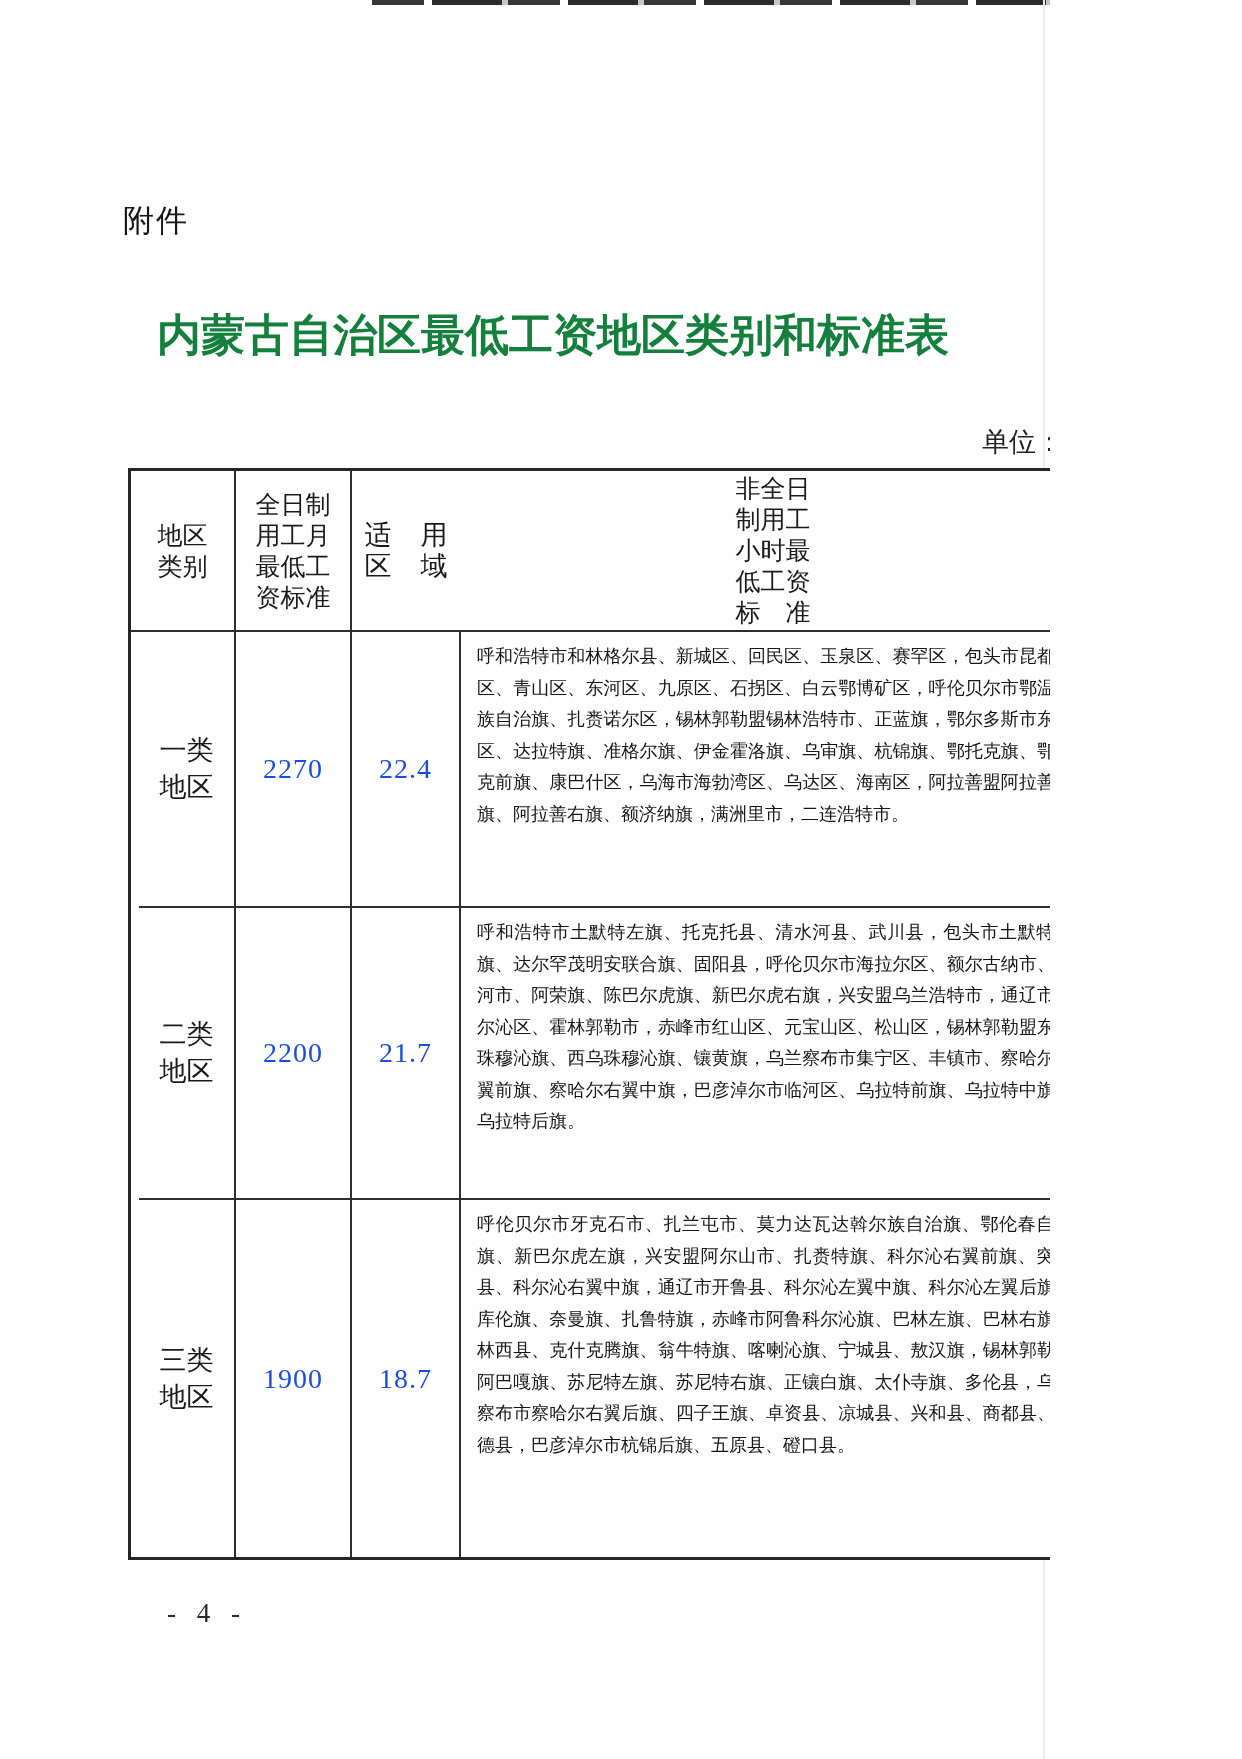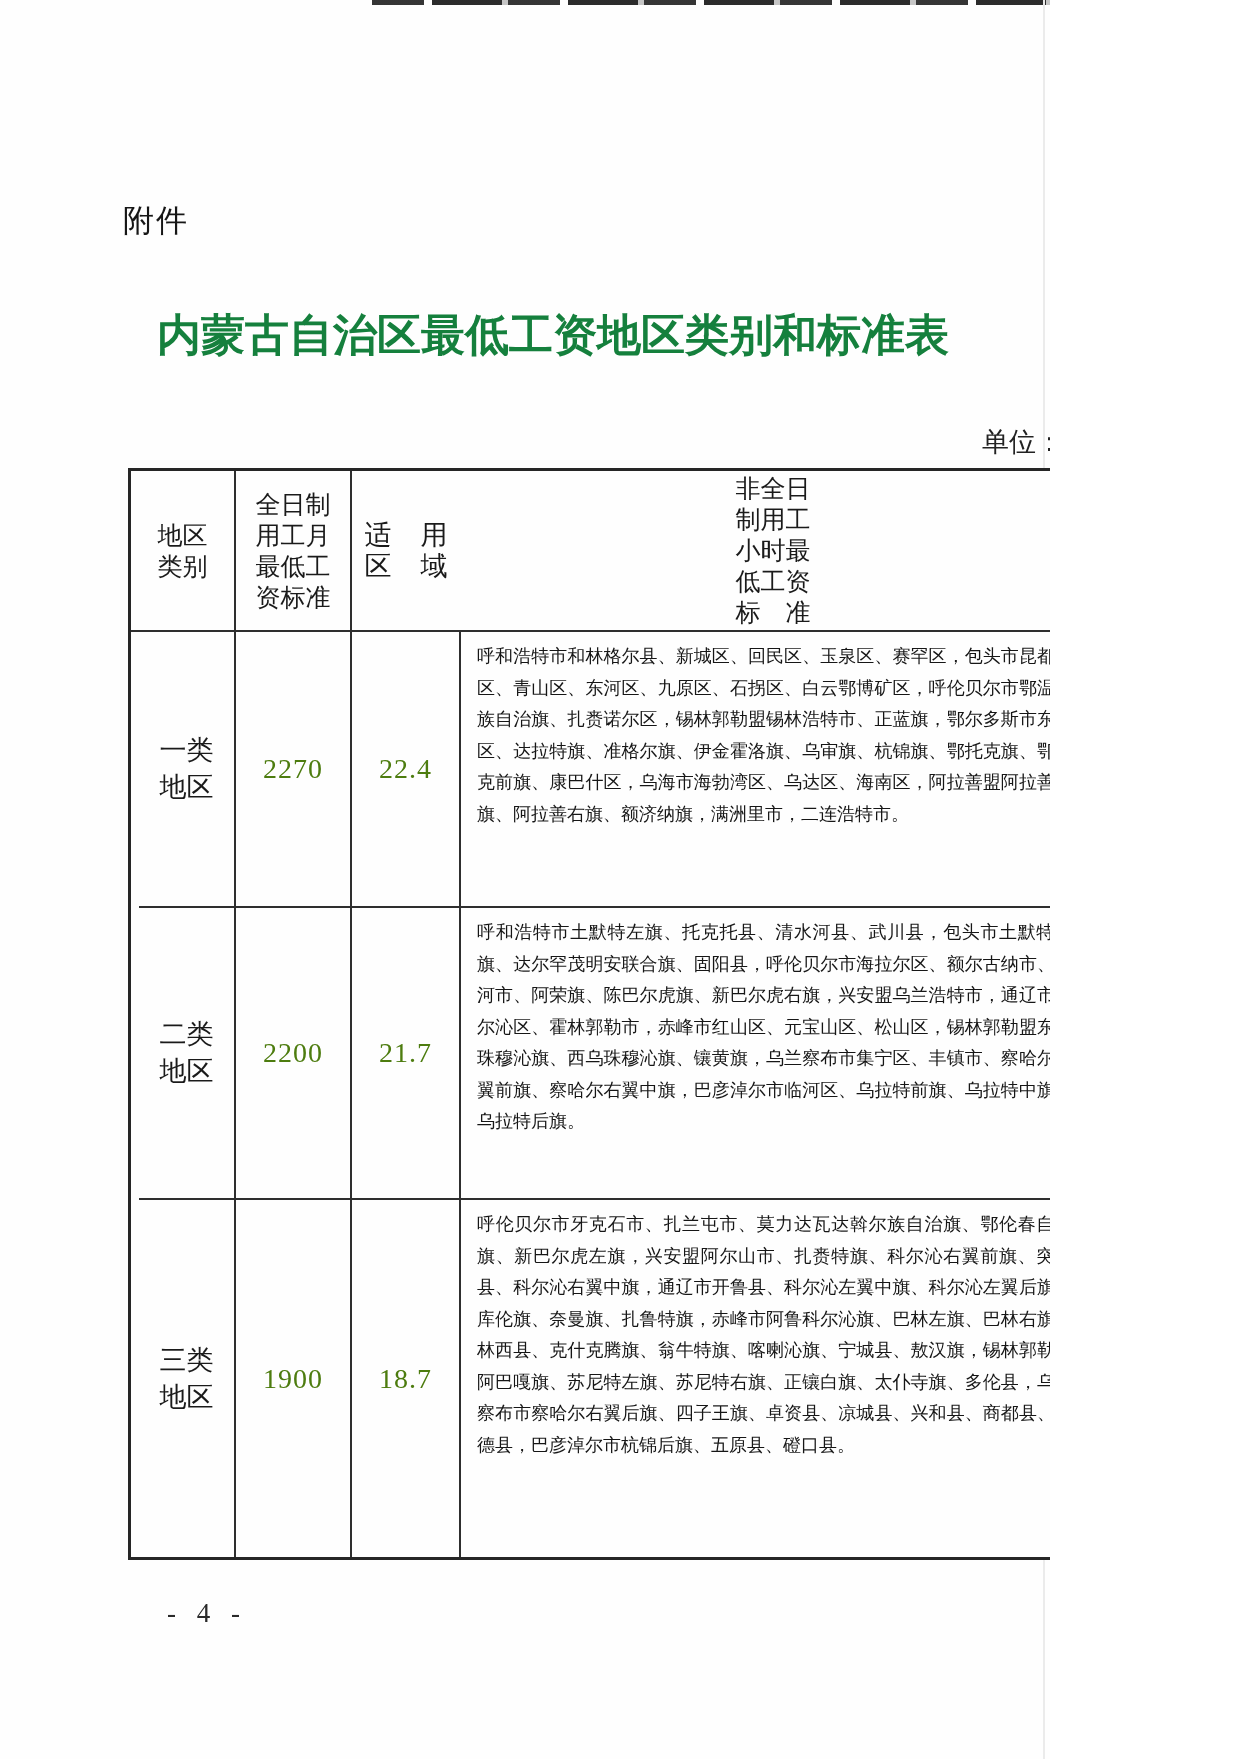--- a/index.html
+++ b/index.html
@@ -74,21 +74,21 @@
     font-family: "Liberation Sans", "DejaVu Sans", sans-serif;
     font-size: 25px; line-height: 31px; color: #1a1a1a;
     white-space: pre-line; font-weight: normal;
   }
   .th-region { font-size: 27px; letter-spacing: 1px; }
   .category {
     font-size: 27px; line-height: 37px; color: #1a1a1a;
     white-space: pre-line;
     margin-left: 8px;
   }
-  .num { font-size: 28px; letter-spacing: 1px; color: #4d7c0f; }
+  .num { font-size: 28px; letter-spacing: 1px; color: #1d4ed8; }
   .regions {
     display: block;
     padding: 9px 14px 0 16px;
     font-size: 18px; line-height: 31.5px;
     text-align: justify; text-justify: inter-ideograph;
     color: #161616;
   }
 
   .page-number {
     position: absolute; left: 167px; top: 1598px;

